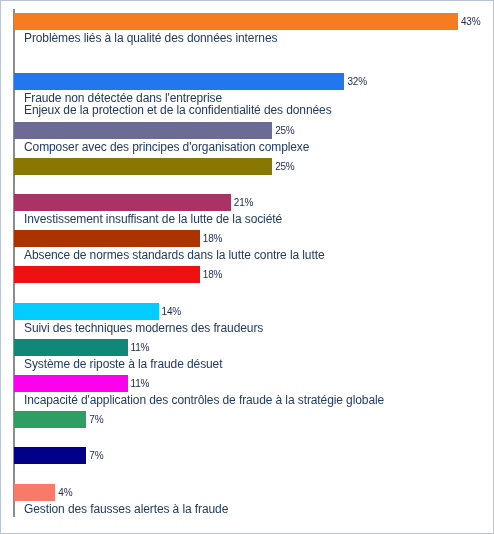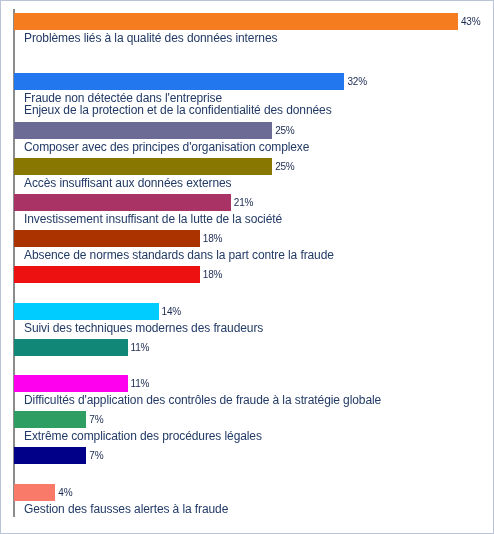--- a/index.html
+++ b/index.html
@@ -101,68 +101,67 @@
             <div class="bar" style="width: 258.14px; background: rgb(107, 107, 149);"></div>
             <span class="bar-value">25%</span>
           </div>
           <div class="bar-label">Composer avec des principes d'organisation complexe</div>
         </div>
         <div class="bar-group" style="top: 156.8px;">
           <div class="bar-row">
             <div class="bar" style="width: 258.14px; background: rgb(136, 119, 0);"></div>
             <span class="bar-value">25%</span>
           </div>
-          <div class="bar-label">Accès insuffisant aux données externes</div>
         </div>
         <div class="bar-group" style="top: 193px;">
           <div class="bar-row">
             <div class="bar" style="width: 216.837px; background: rgb(170, 51, 102);"></div>
             <span class="bar-value">21%</span>
           </div>
           <div class="bar-label">Investissement insuffisant de la lutte de la société</div>
         </div>
         <div class="bar-group" style="top: 229.2px;">
           <div class="bar-row">
             <div class="bar" style="width: 185.86px; background: rgb(170, 51, 0);"></div>
             <span class="bar-value">18%</span>
           </div>
-          <div class="bar-label">Absence de normes standards dans la part contre la fraude</div>
+          <div class="bar-label">Absence de normes standards dans la lutte contre la lutte</div>
         </div>
         <div class="bar-group" style="top: 265.4px;">
           <div class="bar-row">
             <div class="bar" style="width: 185.86px; background: rgb(238, 17, 17);"></div>
             <span class="bar-value">18%</span>
           </div>
         </div>
         <div class="bar-group" style="top: 301.6px;">
           <div class="bar-row">
             <div class="bar" style="width: 144.558px; background: rgb(0, 204, 255);"></div>
             <span class="bar-value">14%</span>
           </div>
           <div class="bar-label">Suivi des techniques modernes des fraudeurs</div>
         </div>
         <div class="bar-group" style="top: 337.8px;">
           <div class="bar-row">
             <div class="bar" style="width: 113.581px; background: rgb(17, 136, 119);"></div>
             <span class="bar-value">11%</span>
           </div>
+          <div class="bar-label">Système de riposte à la fraude désuet</div>
         </div>
         <div class="bar-group" style="top: 374px;">
           <div class="bar-row">
             <div class="bar" style="width: 113.581px; background: rgb(255, 0, 238);"></div>
             <span class="bar-value">11%</span>
           </div>
-          <div class="bar-label">Difficultés d'application des contrôles de fraude à la stratégie globale</div>
+          <div class="bar-label">Incapacité d'application des contrôles de fraude à la stratégie globale</div>
         </div>
         <div class="bar-group" style="top: 410.2px;">
           <div class="bar-row">
             <div class="bar" style="width: 72.2791px; background: rgb(46, 158, 99);"></div>
             <span class="bar-value">7%</span>
           </div>
-          <div class="bar-label">Extrême complication des procédures légales</div>
         </div>
         <div class="bar-group" style="top: 446.4px;">
           <div class="bar-row">
             <div class="bar" style="width: 72.2791px; background: rgb(0, 0, 136);"></div>
             <span class="bar-value">7%</span>
           </div>
         </div>
         <div class="bar-group" style="top: 482.6px;">
           <div class="bar-row">
             <div class="bar" style="width: 41.3023px; background: rgb(250, 122, 106);"></div>

